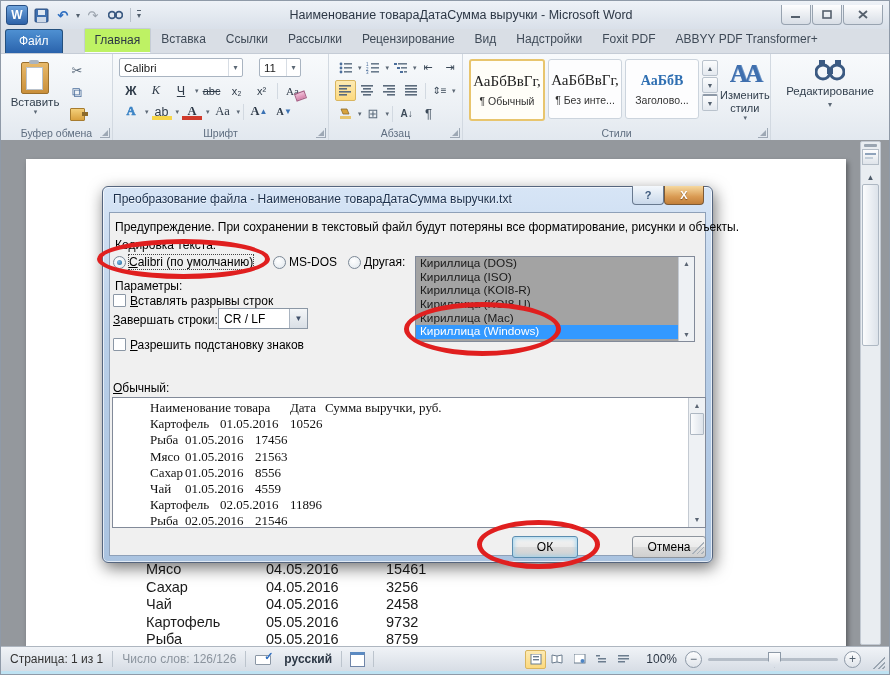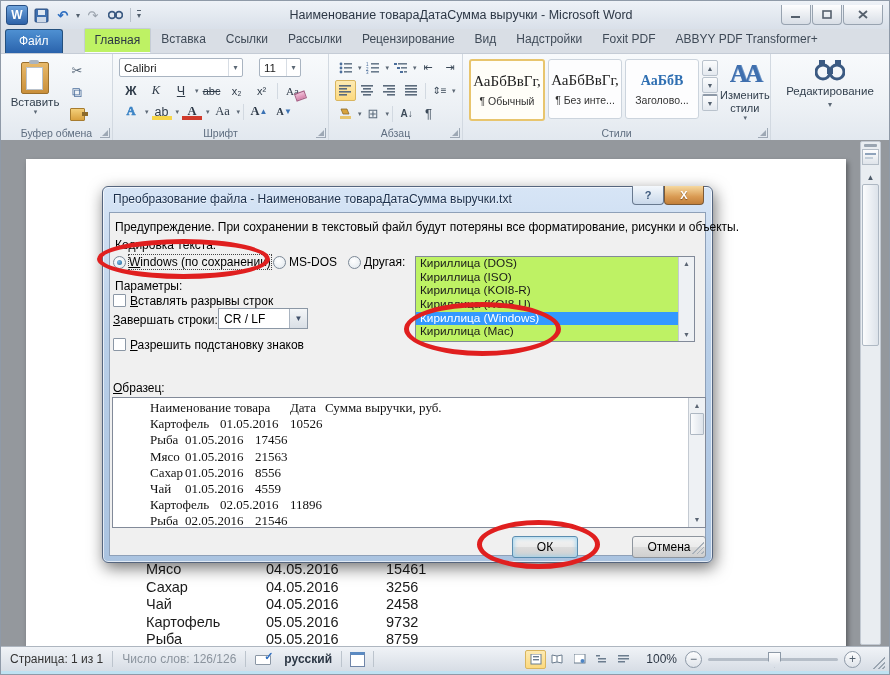--- a/index.html
+++ b/index.html
@@ -113,21 +113,21 @@
   .dlg-client > *{position:absolute;}
   .warning{left:5px;top:7px;white-space:nowrap;}
   .enc-label{left:5px;top:25px;}
   .radio{width:13px;height:13px;border-radius:50%;background:radial-gradient(circle at 40% 35%,#fff,#dfe6ec);border:1px solid #7c8896;box-sizing:border-box;}
   .radio.on:before{content:"";position:absolute;width:5px;height:5px;left:3px;top:3px;border-radius:50%;background:radial-gradient(circle at 35% 35%,#7ec0ea,#1d5f93);}
   .radio{position:absolute;}
   .rlabel{position:absolute;white-space:nowrap;}
   .rlabel.focus{outline:1px dotted #444;}
   .ak{display:inline-block;}
   .ak::first-letter{text-decoration:underline;}
-  .enc-list{left:305px;top:43px;width:280px;height:86px;background:#bef264;border:1px solid #828a99;box-sizing:border-box;overflow:hidden;}
+  .enc-list{left:305px;top:43px;width:280px;height:86px;background:#a3a3a3;border:1px solid #828a99;box-sizing:border-box;overflow:hidden;}
   .enc-item{height:13.7px;line-height:13.7px;padding-left:4px;font-size:11.8px;color:#1a1a1a;white-space:nowrap;}
   .enc-item.selected{background:#3399ff;color:#fff;}
   .enc-sb{position:absolute;right:0;top:0;bottom:0;width:15px;background:#eef1f4;border-left:1px solid #c4cad2;display:flex;flex-direction:column;justify-content:space-between;align-items:center;}
   .enc-sb span{font-size:7px;color:#5a6573;padding:3px 0;}
   .params-label{left:5px;top:66px;}
   .checkbox{position:absolute;width:13px;height:13px;background:#fff;border:1px solid #8b97a5;box-sizing:border-box;border-radius:1px;}
   .clabel{position:absolute;white-space:nowrap;}
   .lineend-label{left:3px;top:100px;}
   .lineend-combo{left:108px;top:95px;width:90px;height:21px;background:#fff;border:1px solid #8b97a5;box-sizing:border-box;display:flex;align-items:center;}
   .lineend-combo .val{padding-left:5px;flex:1;}
@@ -484,55 +484,55 @@
 
   <div class="dialog">
     <div class="dlg-title">Преобразование файла - Наименование товараДатаСумма выручки.txt</div>
     <div class="dlg-help">?</div>
     <div class="dlg-close">X</div>
     <div class="dlg-client">
       <div class="warning">Предупреждение. При сохранении в текстовый файл будут потеряны все форматирование, рисунки и объекты.</div>
       <div class="enc-label">Кодировка текста:</div>
 
       <span class="radio on" style="left:3px;top:43px;"></span>
-      <span class="rlabel focus ak" style="left:19px;top:42px;">Windows (по сохранении)</span>
+      <span class="rlabel focus ak" style="left:19px;top:42px;">Calibri (по умолчанию)</span>
       <span class="radio" style="left:163px;top:43px;"></span>
       <span class="rlabel" style="left:179px;top:42px;">MS-DOS</span>
       <span class="radio" style="left:238px;top:43px;"></span>
       <span class="rlabel ak" style="left:254px;top:42px;">Другая:</span>
 
       <div class="enc-list">
         <div id="enc-items">
             <div class="enc-item">Кириллица (DOS)</div>
             <div class="enc-item">Кириллица (ISO)</div>
             <div class="enc-item">Кириллица (KOI8-R)</div>
             <div class="enc-item">Кириллица (KOI8-U)</div>
+            <div class="enc-item">Кириллица (Mac)</div>
             <div class="enc-item selected">Кириллица (Windows)</div>
-            <div class="enc-item">Кириллица (Mac)</div>
           </div>
         <div class="enc-sb">
           <span>▲</span>
           <span>▼</span>
         </div>
       </div>
 
       <div class="params-label">Параметры:</div>
       <span class="checkbox" style="left:3px;top:81px;"></span>
       <span class="clabel ak" style="left:20px;top:81px;">Вставлять разрывы строк</span>
 
       <div class="lineend-label ak">Завершать строки:</div>
       <div class="lineend-combo">
         <span class="val">CR / LF</span>
         <span class="btn">▼</span>
       </div>
 
       <span class="checkbox" style="left:3px;top:125px;"></span>
       <span class="clabel ak" style="left:20px;top:125px;">Разрешить подстановку знаков</span>
 
-      <div class="sample-label ak">Образец:</div>
+      <div class="sample-label ak">Обычный:</div>
       <div class="preview">
         <div class="preview-inner" id="preview-body">
             <div class="preview-row">	Наименование товара	Дата	Сумма выручки, руб.</div>
             <div class="preview-row">	Картофель	01.05.2016	10526</div>
             <div class="preview-row">	Рыба	01.05.2016	17456</div>
             <div class="preview-row">	Мясо	01.05.2016	21563</div>
             <div class="preview-row">	Сахар	01.05.2016	8556</div>
             <div class="preview-row">	Чай	01.05.2016	4559</div>
             <div class="preview-row">	Картофель	02.05.2016	11896</div>
             <div class="preview-row">	Рыба	02.05.2016	21546</div>

